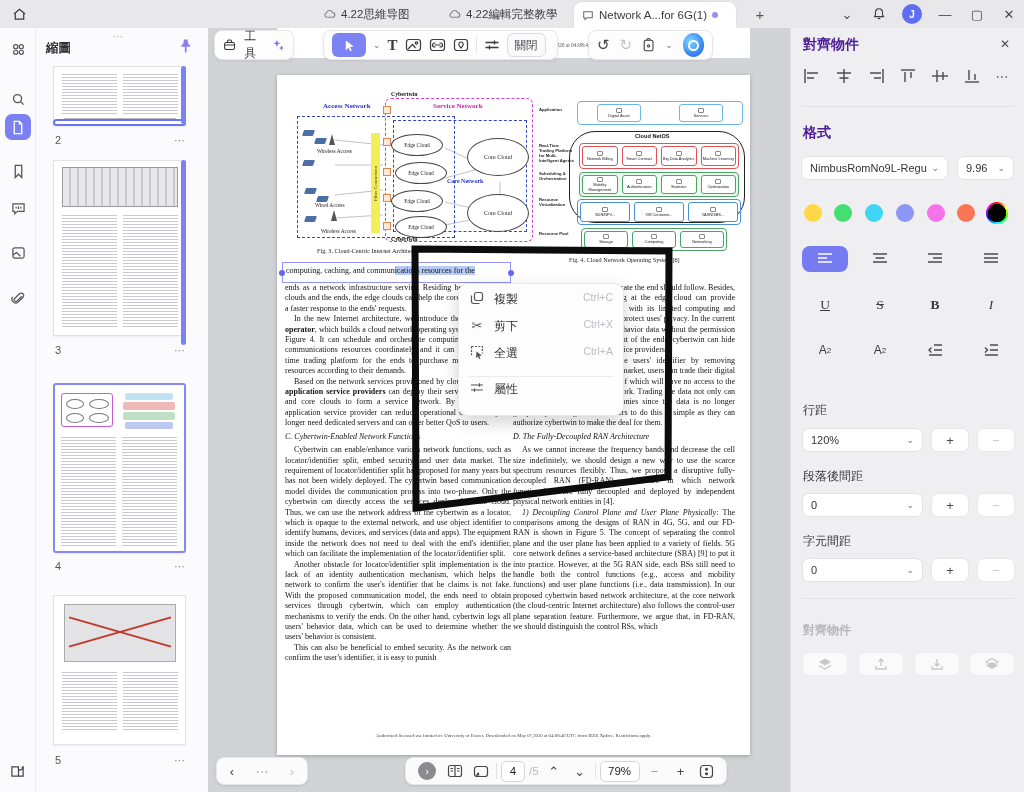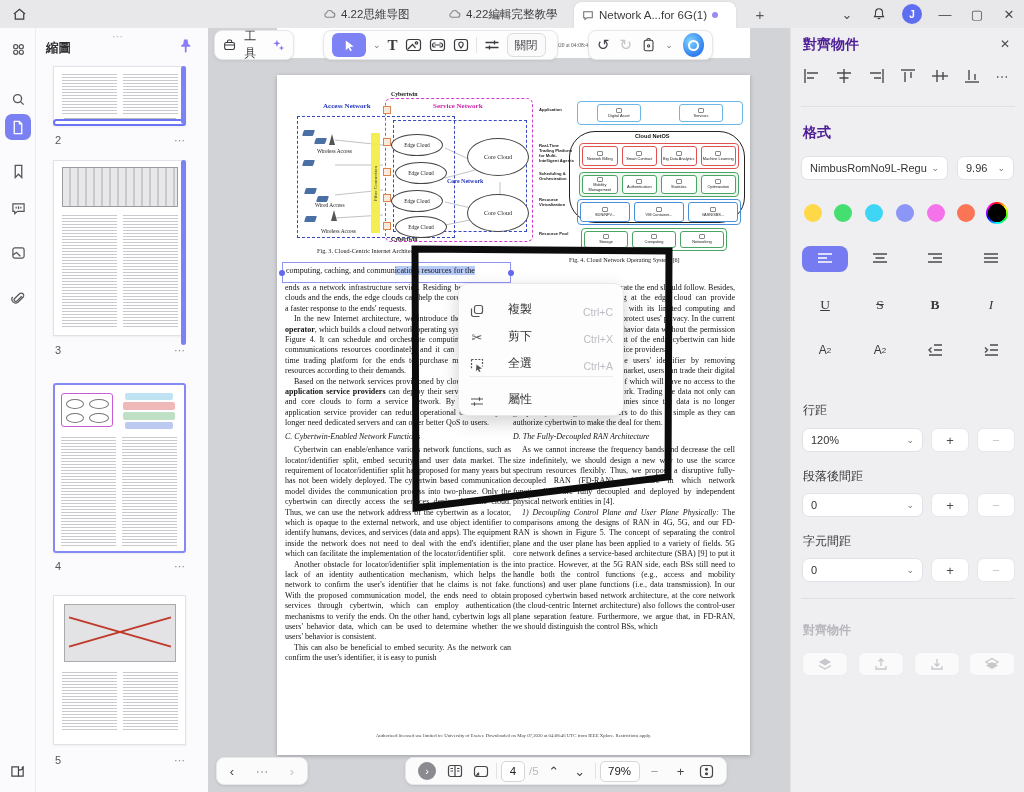--- a/index.html
+++ b/index.html
@@ -77,21 +77,21 @@
 
 #fig4{position:absolute;left:262px;top:20px;width:208px;height:158px;font-family:"Liberation Sans",sans-serif}
 .f4lab{position:absolute;left:0;width:36px;font-size:4.2px;font-weight:bold;color:#222;line-height:5px}
 .f4row{position:absolute;display:flex;gap:4px;align-items:stretch;justify-content:space-around;padding:2px;border-radius:4px}
 .f4bx{flex:1;background:#fff;border-radius:3px;display:flex;flex-direction:column;align-items:center;justify-content:center;font-size:3.9px;text-align:center;line-height:4.4px;color:#222;padding:1px}
 .f4bx i{display:block;width:6px;height:5px;border:1px solid #888;border-radius:1px;margin-bottom:1px}
 .f4cloudtitle{position:absolute;font-size:5.6px;font-weight:bold;color:#111}
 #f4cloud{position:absolute;left:30px;top:36px;width:176px;height:92px;border:1.2px solid #222;border-radius:26px}
 
 #ctxmenu{position:absolute;left:250px;top:255px;width:166px;background:#fdfdfe;border:1px solid #e8e8ec;border-radius:10px;box-shadow:0 6px 18px rgba(0,0,0,.18);padding:7px 0;z-index:20}
-.cmi{height:27px;display:flex;align-items:flex-end;padding:0 10px;gap:23px}
+.cmi{height:27px;display:flex;align-items:flex-start;padding:0 10px;gap:9px}
 .cmi .lab{font-size:12px;color:#333;flex:1}
 .cmi .sc{font-size:10.5px;color:#bcbcc3}
 .cmi.dis .lab{color:#c6c6cc}
 .cmi .ic{width:16px;display:flex;justify-content:center;color:#555;font-size:13px}
 .cmi.dis .ic{color:#cfcfd4}
 .cmdiv{height:1px;background:#ececf0;margin:4px 10px}
 
 #blackrect{position:absolute;left:0;top:0;z-index:15;pointer-events:none}
 
 .bpill{position:absolute;height:28px;background:#fbfbfc;border:1px solid #e7e7ea;border-radius:8px;box-shadow:0 1px 3px rgba(0,0,0,.1);display:flex;align-items:center;z-index:6}

